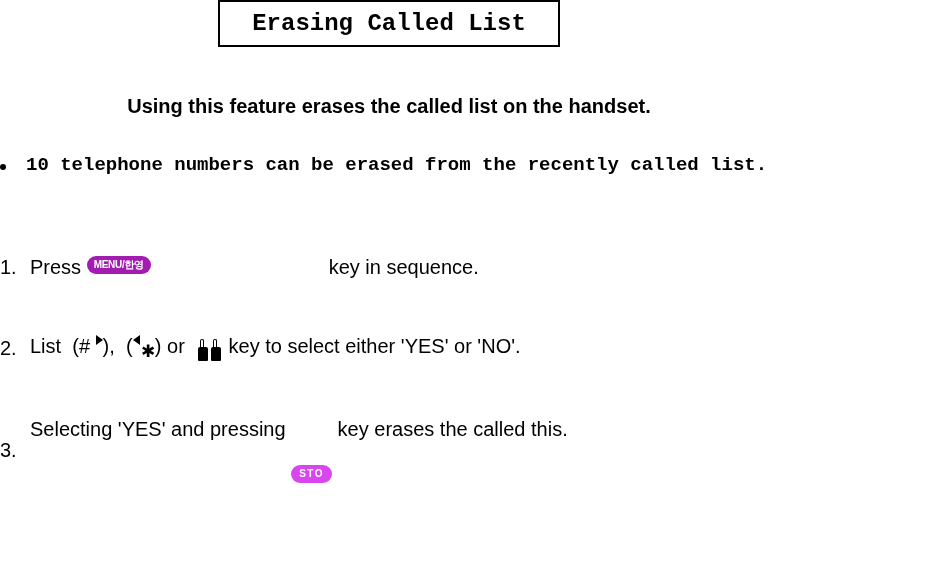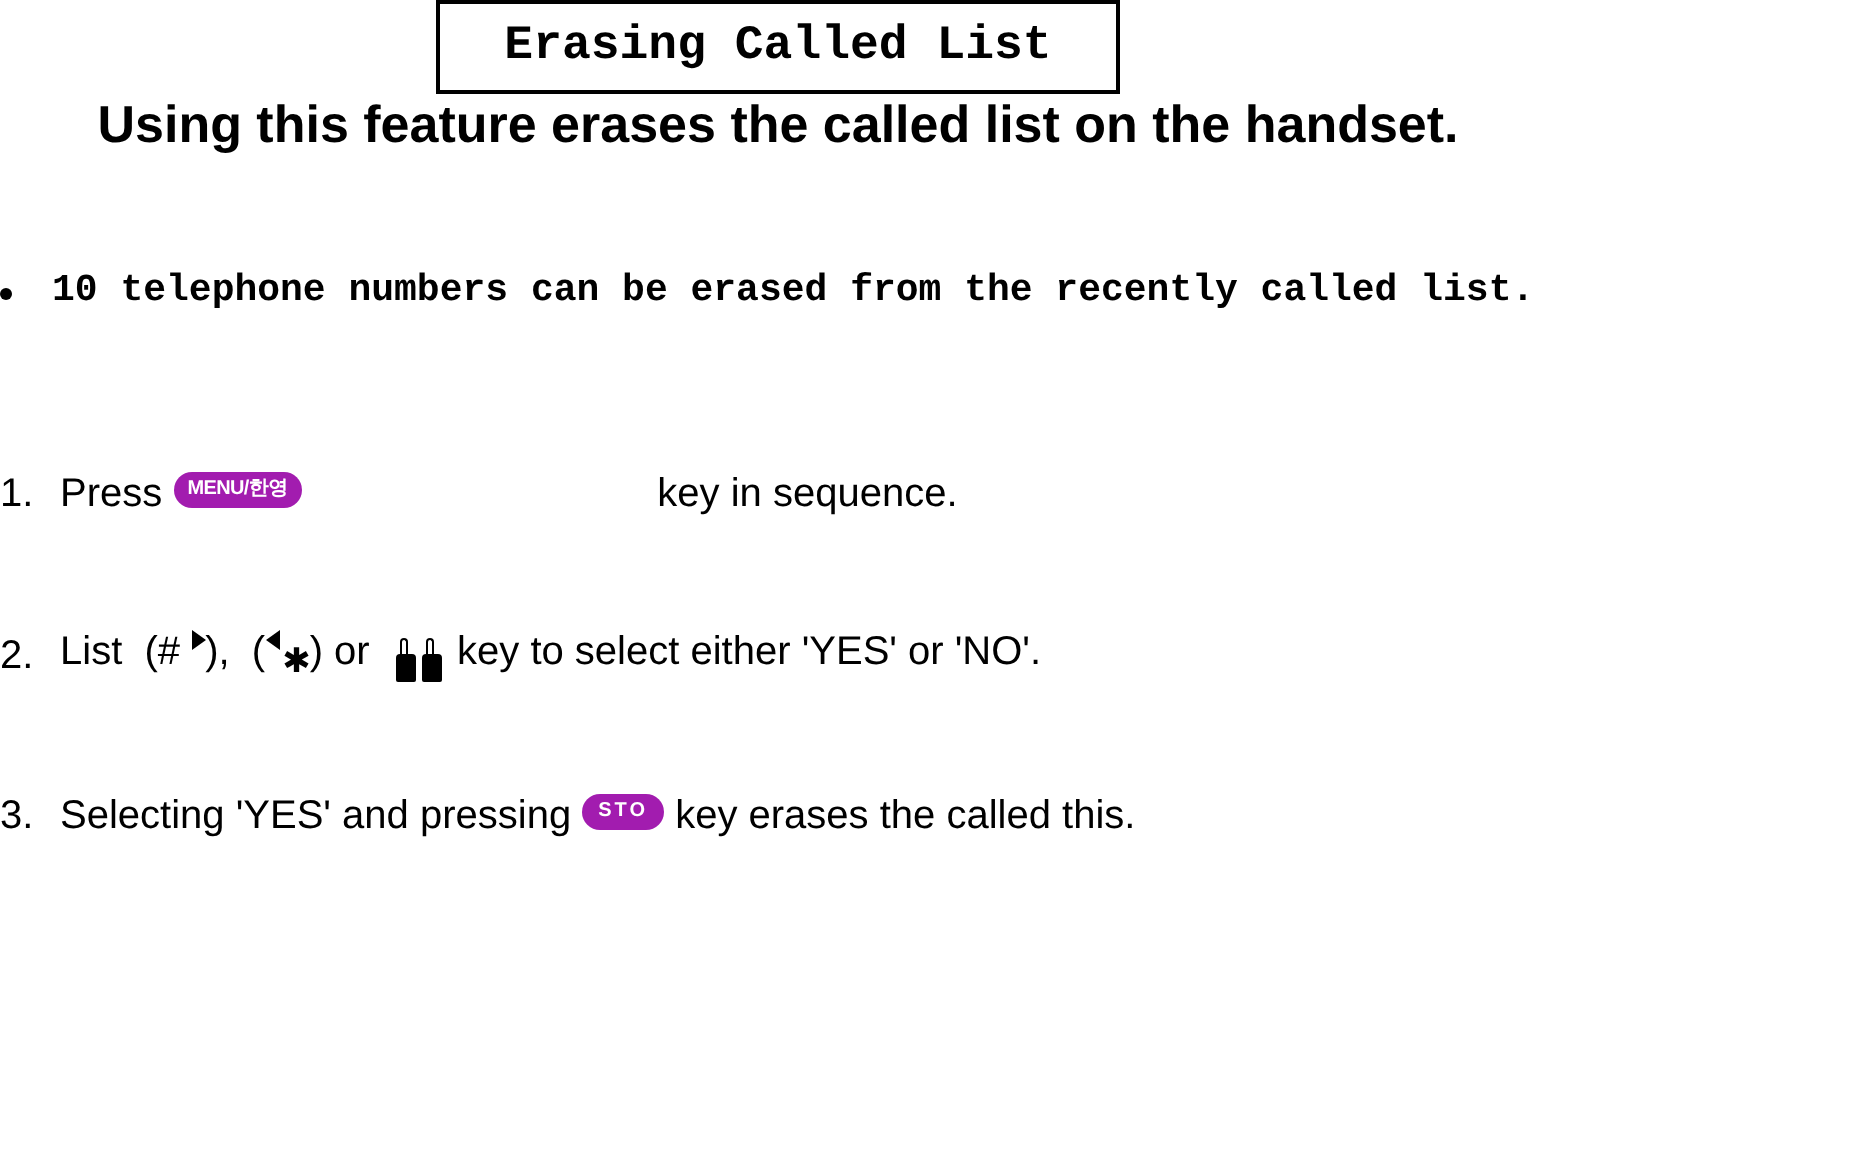--- a/index.html
+++ b/index.html
@@ -21,24 +21,25 @@
     padding: 8px 32px;
     margin: 0 auto;
     display: table;
     font-family: "Courier New", Courier, monospace;
     font-weight: bold;
     font-size: 24px;
   }
   .subheading {
     text-align: center;
     font-weight: bold;
-    font-size: 26px;
+    font-size: 20px;
+    margin-top: 48px;
   }
   .bullet-row {
-    margin-top: 56px;
+    margin-top: 36px;
     display: flex;
     align-items: baseline;
   }
   .bullet-dot {
     width: 6px;
     height: 6px;
     background: #000;
     border-radius: 50%;
     margin-right: 20px;
     margin-top: 10px;
@@ -78,30 +79,31 @@
     font-size: 10px;
     line-height: 18px;
     height: 18px;
     padding: 0 7px;
     font-weight: bold;
     letter-spacing: -0.3px;
     vertical-align: middle;
   }
   .key-sto {
     display: inline-block;
-    background: #a21caf;
+    background: #d946ef;
     color: #fff;
     border-radius: 11px;
     font-size: 10px;
     line-height: 18px;
     height: 18px;
     padding: 0 8px;
     font-weight: bold;
     letter-spacing: 1.5px;
     vertical-align: middle;
+    margin-top: 47px;
   }
   .tri-right, .tri-left {
     display: inline-block;
     width: 0;
     height: 0;
     vertical-align: middle;
   }
   .tri-right {
     border-top: 5px solid transparent;
     border-bottom: 5px solid transparent;

